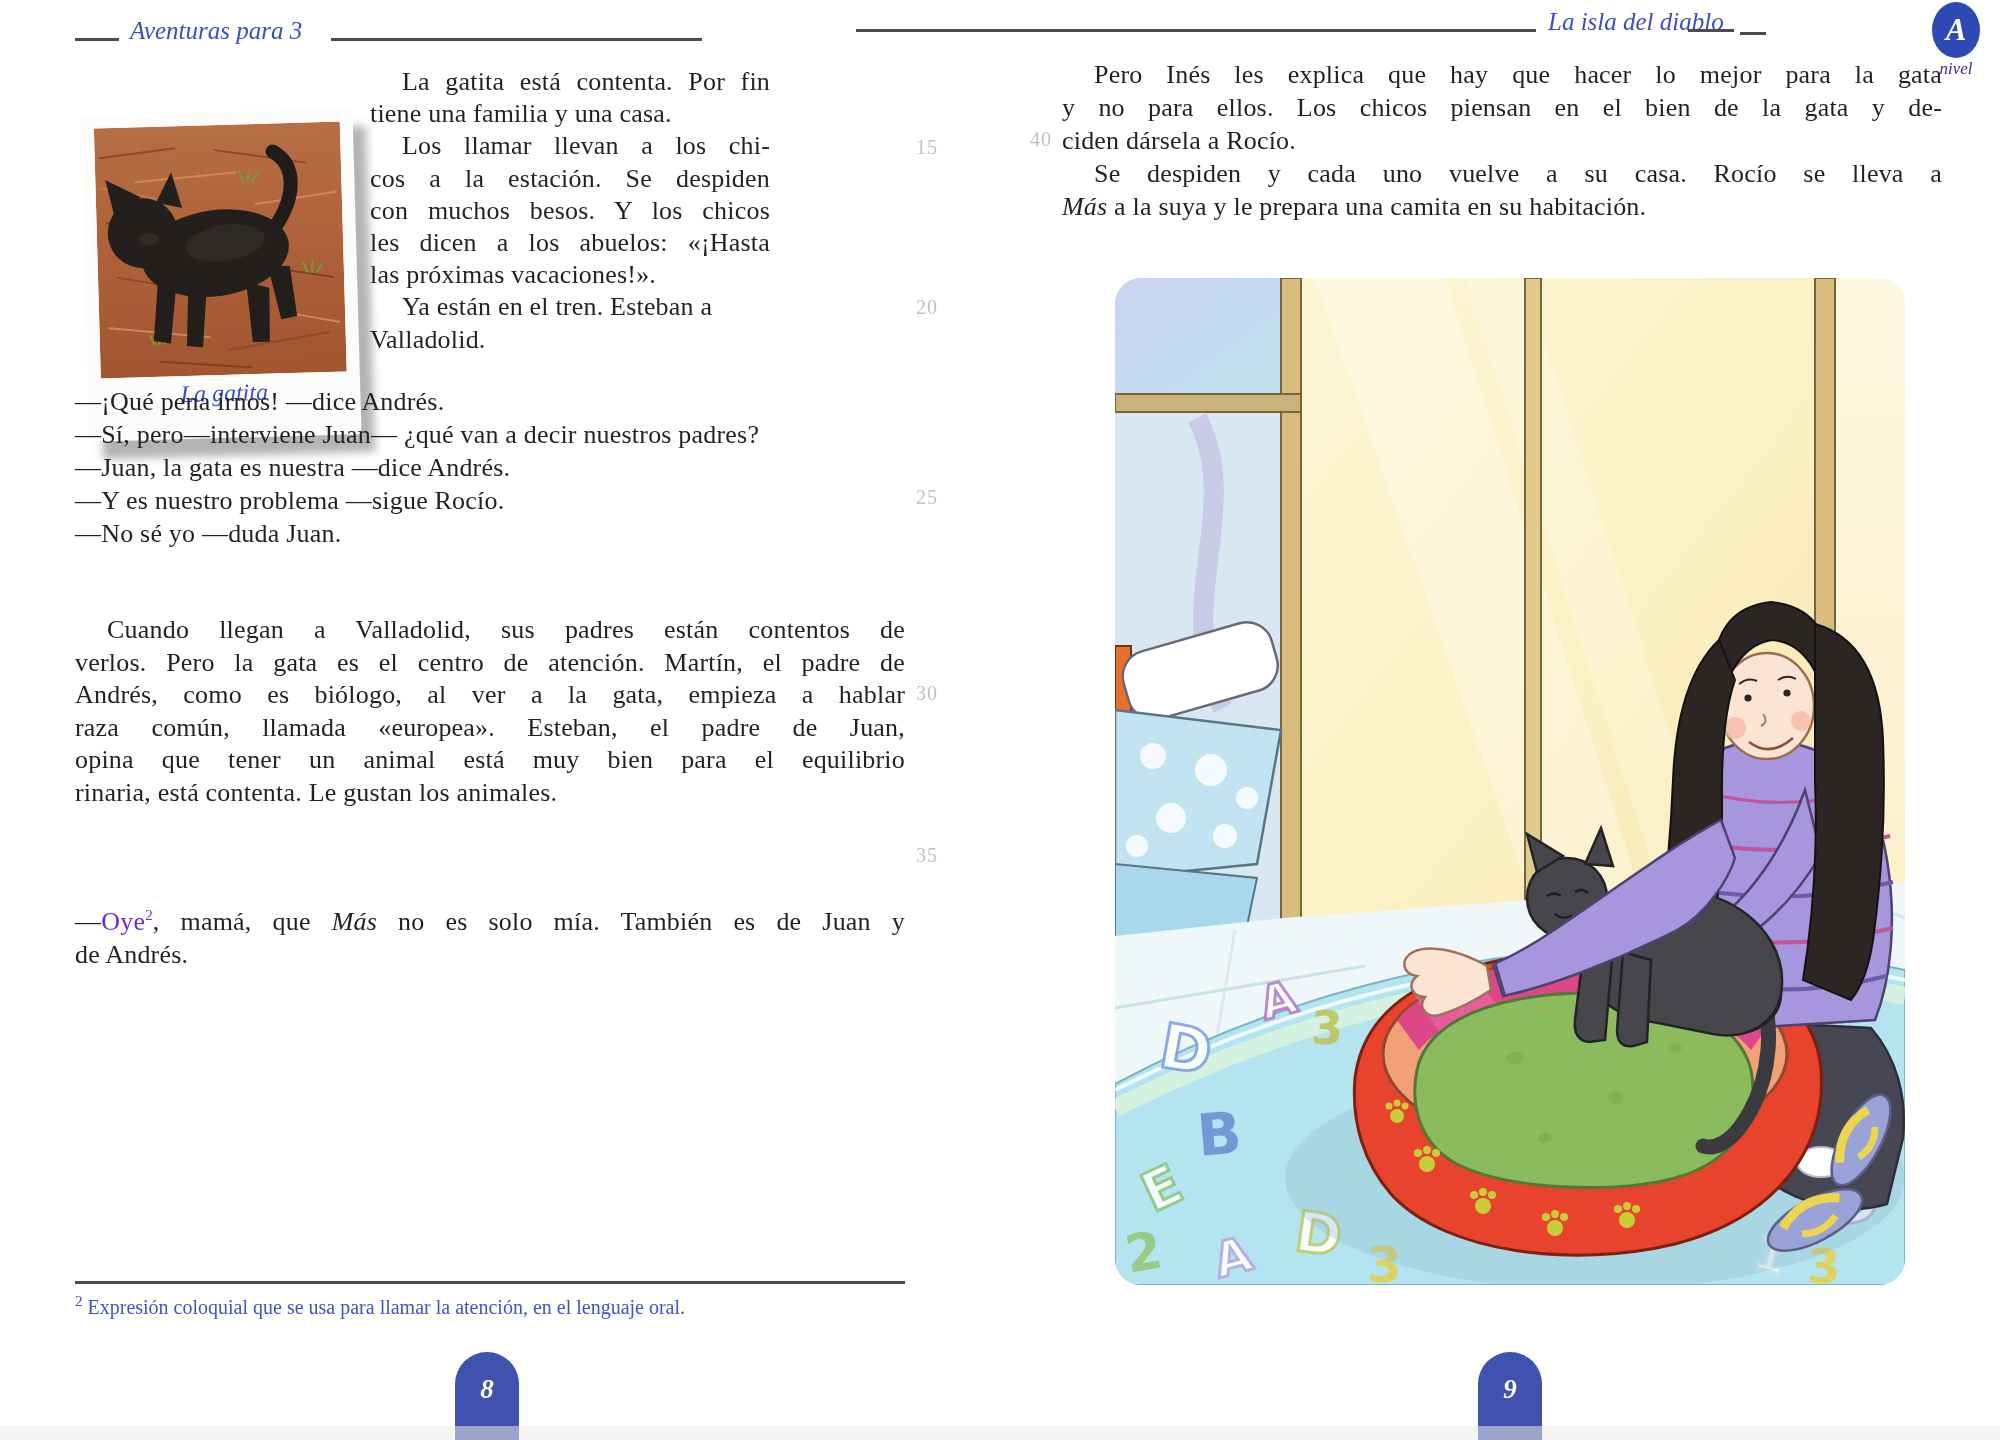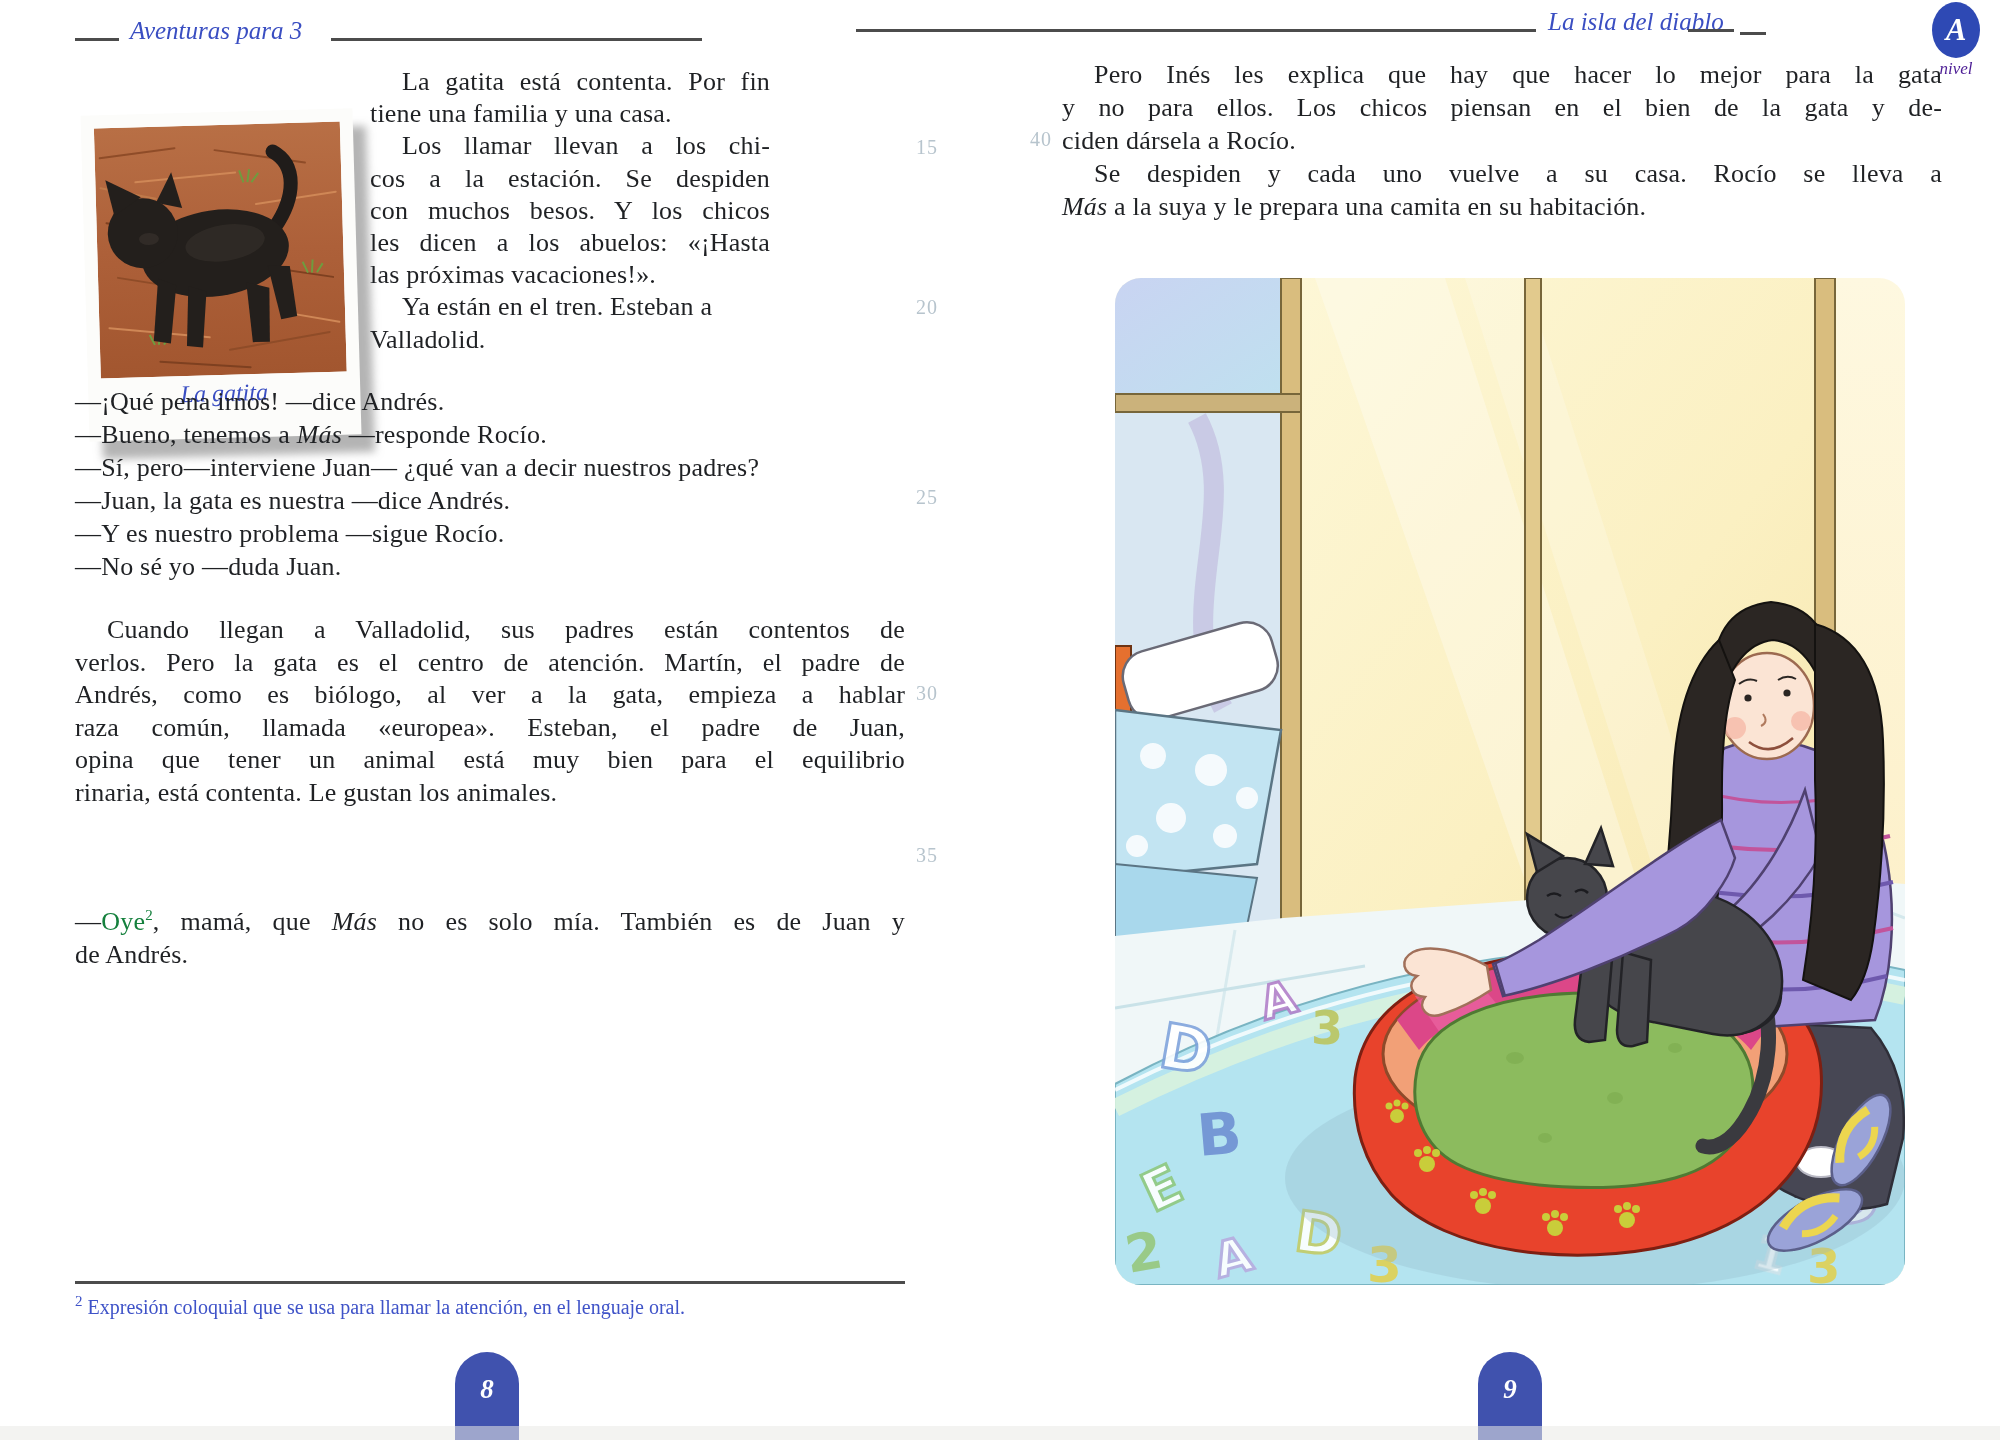--- a/index.html
+++ b/index.html
@@ -8,21 +8,21 @@
     font-family:"Liberation Serif", serif;color:#1f2124;overflow:hidden;
   }
   .rule{position:absolute;height:3px;background:#4c4c4c;}
   .hdr{position:absolute;font-style:italic;font-size:25px;color:#3a4ec2;white-space:nowrap;}
   .bodyblock{position:absolute;font-size:26px;letter-spacing:.2px;}
   .ln{line-height:32.5px;height:32.5px;text-align:justify;text-align-last:justify;}
   .ln.noj{text-align-last:left;}
   .ln.ind{text-indent:32px;}
   .intro .ln{line-height:32.2px;height:32.2px;}
   .it{font-style:italic;}
-  .blue{color:#15803d;font-family:Liberation Serif, serif;}
+  .blue{color:#6d28d9;font-family:Liberation Serif, serif;}
   sup{font-size:15px;vertical-align:super;line-height:0;}
   .linenum{position:absolute;font-size:20px;color:#b7c4cd;letter-spacing:1px;}
   .polaroid{
     position:absolute;left:85px;top:112px;width:272px;height:326px;background:#fcfcfa;
     transform:rotate(-1.6deg);box-shadow:13px 18px 9px rgba(118,118,118,.55);
     padding:0;
   }
   .polaroid svg{position:absolute;left:13px;top:13px;}
   .caption{position:absolute;left:0;top:268px;width:272px;text-align:center;
     font-style:italic;font-size:24px;color:#3a4ec2;}
@@ -102,21 +102,20 @@
   <div class="ln">cos a la estación. Se despiden</div>
   <div class="ln">con muchos besos. Y los chicos</div>
   <div class="ln">les dicen a los abuelos: «¡Hasta</div>
   <div class="ln noj">las próximas vacaciones!».</div>
   <div class="ln ind noj">Ya están en el tren. Esteban a</div>
   <div class="ln noj">Valladolid.</div>
 </div>
 
 <div class="bodyblock" style="left:75px;top:385px;width:830px;">
   <div class="ln noj" style="line-height:33px;height:33px;">—¡Qué pena irnos! —dice Andrés.</div>
-  <div class="ln noj" style="line-height:33px;height:33px;"><span>—Bueno, tenemos a </span><span class="it">Más</span><span> —responde Rocío.</span></div>
   <div class="ln noj" style="line-height:33px;height:33px;">—Sí, pero—interviene Juan— ¿qué van a decir nuestros padres?</div>
   <div class="ln noj" style="line-height:33px;height:33px;">—Juan, la gata es nuestra —dice Andrés.</div>
   <div class="ln noj" style="line-height:33px;height:33px;">—Y es nuestro problema —sigue Rocío.</div>
   <div class="ln noj" style="line-height:33px;height:33px;">—No sé yo —duda Juan.</div>
 </div>
 
 <div class="bodyblock" style="left:75px;top:614px;width:830px;">
   <div class="ln ind">Cuando llegan a Valladolid, sus padres están contentos de</div>
   <div class="ln">verlos. Pero la gata es el centro de atención. Martín, el padre de</div>
   <div class="ln">Andrés, como es biólogo, al ver a la gata, empieza a hablar</div>

